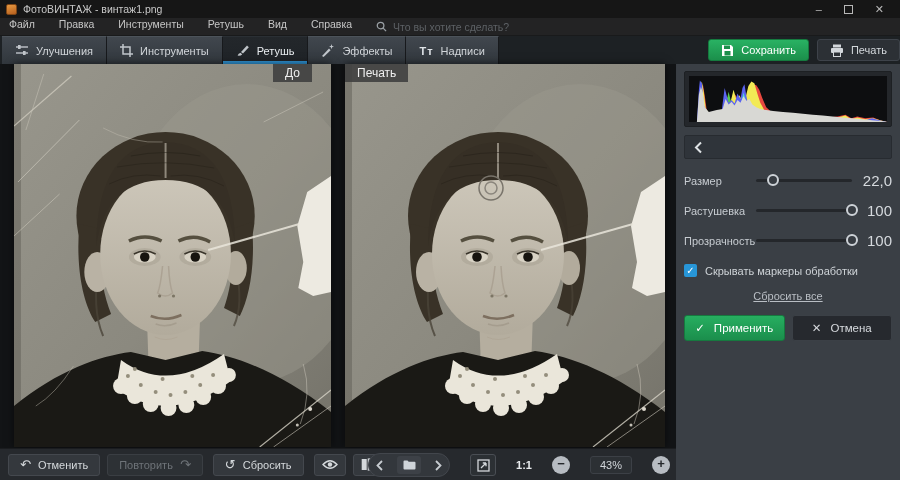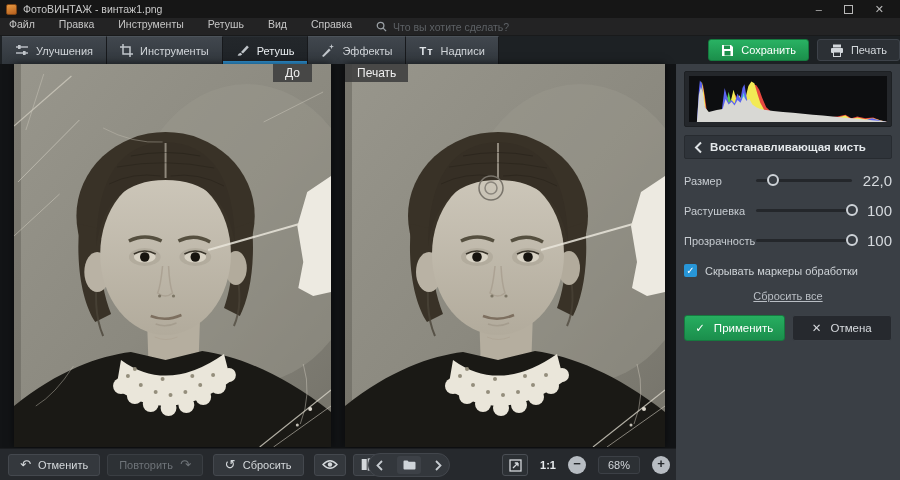--- a/index.html
+++ b/index.html
@@ -50,21 +50,21 @@
   .bottombar { height:32px; background:#26292d; border-top:1px solid #1a1c1f; display:flex; align-items:center; padding:0 8px; position:relative; }
   .bbtn { height:22px; display:flex; align-items:center; gap:7px; padding:0 11px; border-radius:3px;
           background:#34383d; border:1px solid #44484e; color:#d4d8db; font-size:11px; }
   .bbtn + .bbtn { margin-left:7px; }
   .bbtn.disabled { color:#6e7378; background:#2d3135; border-color:#3a3e43; }
   .bbtn.iconbtn { padding:0 7px; }
   .uicon { font-family:"DejaVu Sans",sans-serif; font-size:13px; line-height:13px; }
   .gap { width:10px; }
   .nav-pill { position:absolute; left:368px; top:4px; height:24px; width:82px; border-radius:12px; background:#33373c; border:1px solid #42464c; display:flex; align-items:center; justify-content:space-between; padding:0 7px; }
   .nav-mid { width:24px; height:18px; border-radius:3px; background:#3d4147; display:flex; align-items:center; justify-content:center; }
-  .zoom-cluster { position:absolute; right:6px; top:4px; height:24px; display:flex; align-items:center; gap:12px; }
+  .zoom-cluster { position:absolute; right:6px; top:4px; height:24px; display:flex; align-items:center; gap:20px; }
   .fit-btn { width:26px; height:22px; border-radius:3px; background:#2c3034; border:1px solid #4a4e54; display:flex; align-items:center; justify-content:center; }
   .ratio-label { color:#e8ebee; font-size:11px; font-weight:bold; }
   .circle-btn { width:18px; height:18px; border-radius:50%; background:#b7bcc2; color:#24272b; font-size:13px; line-height:16px; text-align:center; font-weight:bold; }
   .zoom-value { font-size:11px; color:#d2d6da; background:#2c3034; border:1px solid #3c4046; border-radius:3px; padding:2px 9px; }
 
   
   .sidepanel { width:224px; background:#3a3f45; display:flex; flex-direction:column; padding:7px 8px; }
   .hist-box { background:#24272b; border:1px solid #1d2023; border-radius:2px; padding:4px; }
   .hist-inner { background:#0d0e10; height:46px; }
   .hist-inner svg { width:100%; height:46px; }
@@ -320,21 +320,21 @@
 
       <div class="zoom-cluster">
         <span class="fit-btn">
           <svg width="13" height="13" viewBox="0 0 13 13">
               <rect x="1" y="1" width="11" height="11" fill="none" stroke="#d4d8db" stroke-width="1.3"></rect>
               <path d="M4,9 L9,4 M9,4 L9,7.2 M9,4 L5.8,4" stroke="#d4d8db" stroke-width="1.3" fill="none"></path>
             </svg>
         </span>
         <span class="ratio-label">1:1</span>
         <span class="circle-btn">−</span>
-        <span class="zoom-value">68%</span>
+        <span class="zoom-value">43%</span>
         <span class="circle-btn">+</span>
       </div>
     </div>
   </div>
 
   <div class="sidepanel">
     <div class="hist-box">
       <div class="hist-inner">
         <svg id="hist-svg" viewBox="0 0 200 50" preserveAspectRatio="none">
             <polygon points="0,50 10,50 12,16 14,9 16,22 18,38 24,43 32,42 38,41 41,26 44,31 47,20 50,29 53,25 56,31 59,27 62,16 65,9 68,10 71,15 74,24 78,34 84,40 92,42 102,43 115,44 128,45 140,45 150,44 158,42 164,46 170,44 178,46 186,45 193,48 200,50" fill="#e8483f"></polygon>
@@ -344,21 +344,20 @@
             <polygon points="0,50 49,50 52,34 55,18 57,25 59,31 61,39 65,45 72,48 80,49 200,50" fill="#55d8d0"></polygon>
             <polygon points="0,50 8,50 10,20 12,12 14,18 16,34 20,39 28,37 34,36 37,25 40,31 43,28 46,32 49,26 52,29 55,22 58,27 61,25 64,31 68,34 72,36 78,37 85,38 95,39 105,40 115,41 125,42 135,43 145,44 155,45 165,46 175,47 185,48 195,49 200,50" fill="#d8d8d4"></polygon>
           </svg>
       </div>
     </div>
 
     <div class="panel-header">
       <svg class="back-btn" width="8" height="13" viewBox="0 0 8 13">
           <polyline points="7,1.5 2,6.5 7,11.5" fill="none" stroke="#dfe3e6" stroke-width="2"></polyline>
         </svg>
-      <span class="panel-title">Восстанавливающая кисть</span>
     </div>
 
     <div class="slider-row">
       <span class="slider-label">Размер</span>
       <span class="slider-track">
           <span class="slider-thumb" style="left: calc(18% - 6px);"></span>
         </span>
       <span class="slider-value">22,0</span>
     </div>
     <div class="slider-row">

